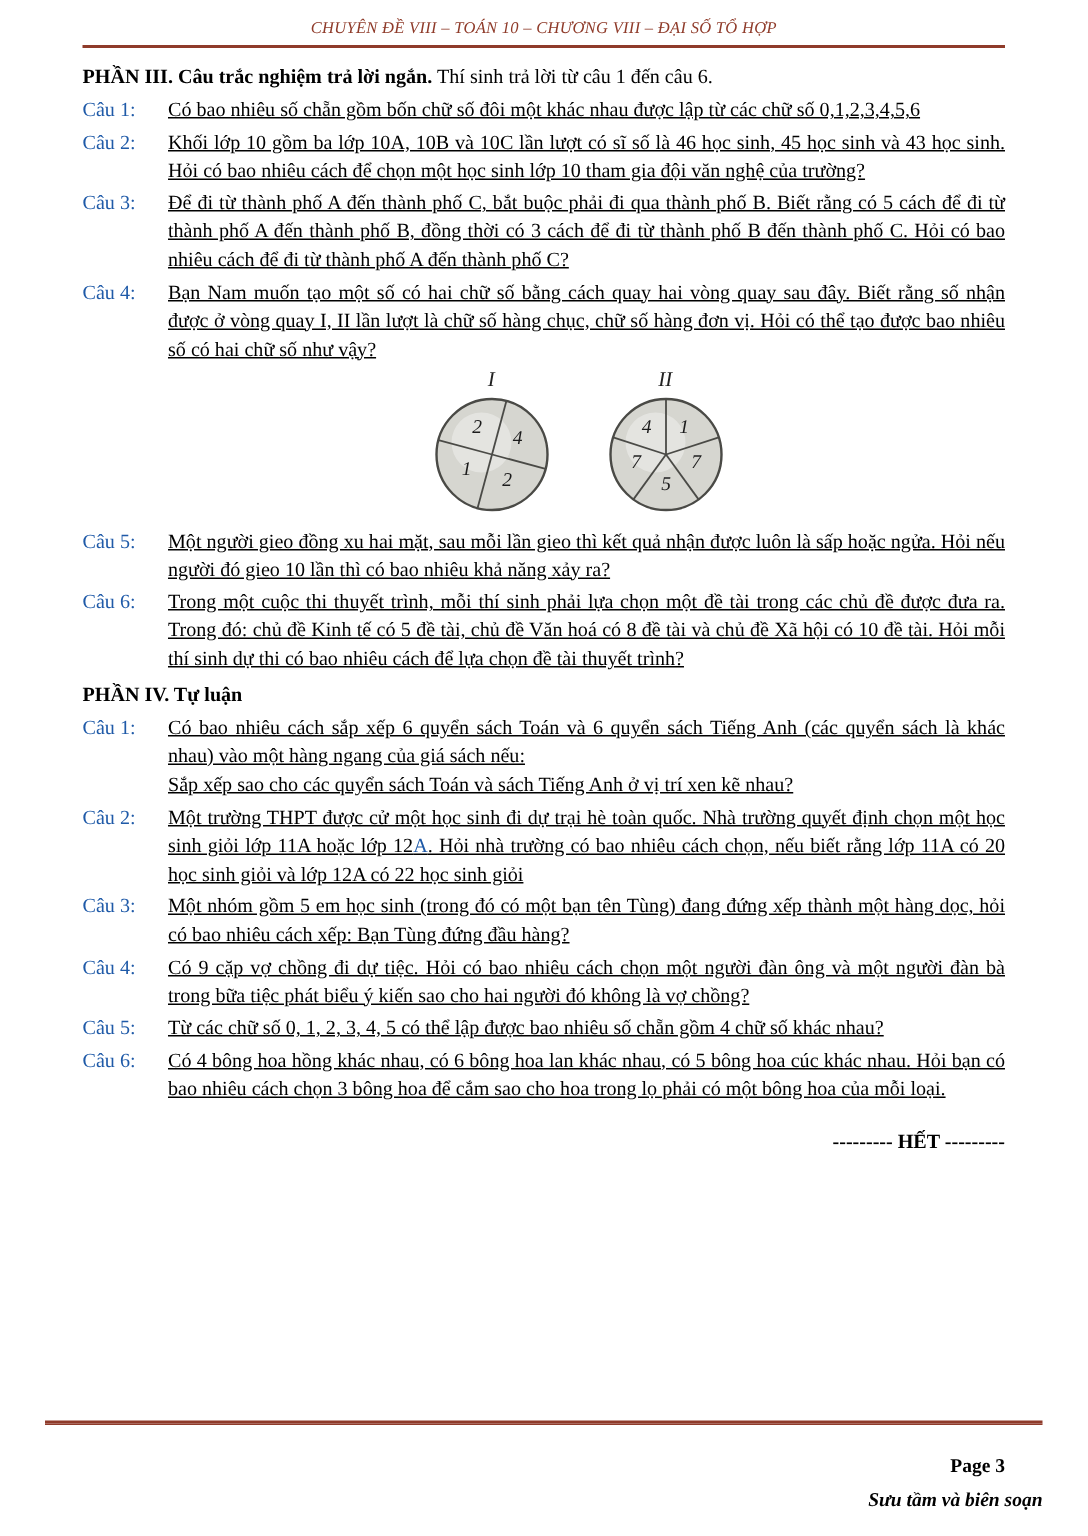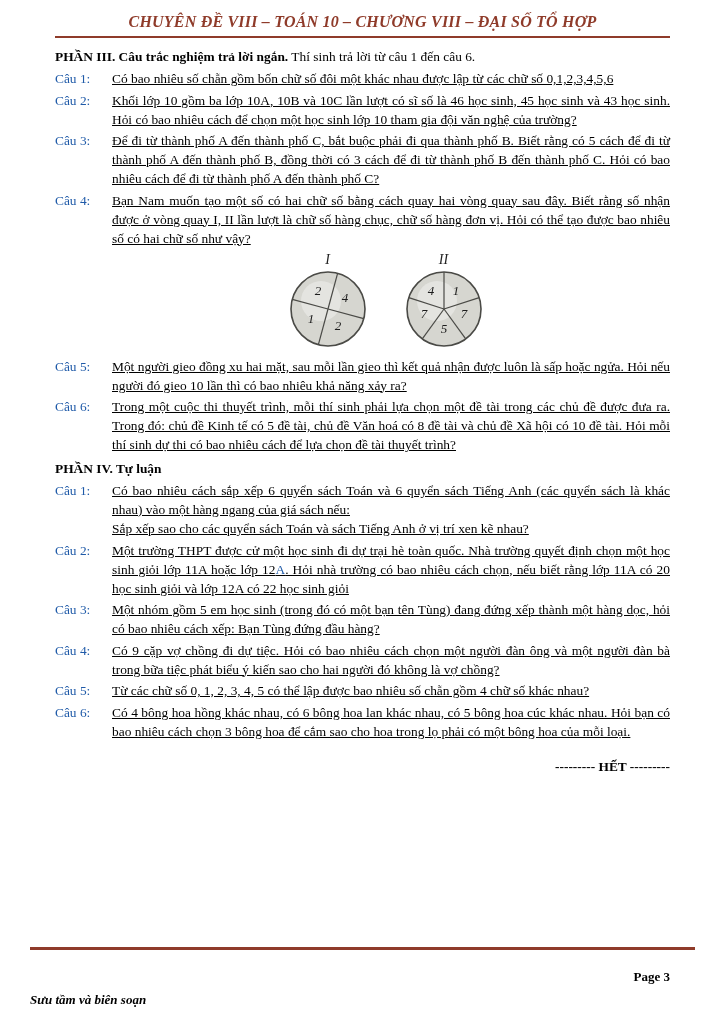--- a/index.html
+++ b/index.html
@@ -8,22 +8,22 @@
     --wheel-fill:#d6d6d0;
     --wheel-stroke:#4a4a46;
   }
   *{box-sizing:border-box;}
   body{margin:0;background:#ffffff;}
   .page{
     width:725px;height:1024px;position:relative;background:#ffffff;
     font-family:"Liberation Serif","DejaVu Serif",serif;color:#000;overflow:hidden;
   }
   .header{
-    padding-top:13px;text-align:center;font-weight:bold;font-style:italic;
-    font-size:16px;color:var(--accent-red);letter-spacing:.2px;
+    padding-top:13px;text-align:center;font-weight:normal;font-style:italic;
+    font-size:11px;color:var(--accent-red);letter-spacing:.2px;
   }
   .header-rule{border-top:2px solid var(--accent-red);margin:5px 55px 0 55px;}
   .content{margin:9px 55px 17px 55px;font-size:13.4px;line-height:19px;}
   .sec-head{margin:5px 0 3px 0;}
   .sec-head .b{font-weight:bold;}
   .q{display:flex;margin:2.5px 0;}
   .qlabel{flex:0 0 57px;font-weight:normal;color:var(--accent-blue);}
   .qtext{flex:1;text-align:justify;white-space:pre-line;text-decoration:underline;}
   .blue{color:var(--accent-blue);}
   .wheels{display:flex;justify-content:center;gap:36px;padding-left:46px;margin:4px 0 8px 0;}
@@ -31,21 +31,21 @@
   .wheel-label{font-style:italic;font-size:14px;line-height:15px;margin-bottom:2px;color:#222;}
   .wheel svg{display:block;}
   .wheel circle.face{fill:var(--wheel-fill);stroke:var(--wheel-stroke);stroke-width:1.6;}
   .wheel circle.hilite{fill:#ffffff;opacity:.35;}
   .wheel line{stroke:var(--wheel-stroke);stroke-width:1.2;}
   .wheel text{font-family:"Liberation Serif","DejaVu Serif",serif;font-size:13px;font-style:italic;fill:#1c1c1c;text-anchor:middle;dominant-baseline:middle;}
   .end-line{text-align:right;font-weight:bold;margin-top:16px;}
   .footer{position:absolute;left:30px;right:30px;bottom:16px;}
   .footer-rule{height:2px;border-top:2.5px solid var(--accent-red);border-bottom:1px solid var(--accent-red);}
   .footer-page{text-align:right;font-weight:bold;font-size:13px;padding-right:25px;margin-top:19px;}
-  .footer-credit{text-align:left;font-weight:bold;font-style:italic;font-size:13px;margin-top:7px;}
+  .footer-credit{text-align:right;font-weight:bold;font-style:italic;font-size:13px;margin-top:7px;}
 </style>
 </head>
 <body>
 
 <div class="page">
 
   <div class="header">CHUYÊN ĐỀ VIII – TOÁN 10 – CHƯƠNG VIII – ĐẠI SỐ TỔ HỢP</div>
   <div class="header-rule"></div>
 
   <div class="content">

